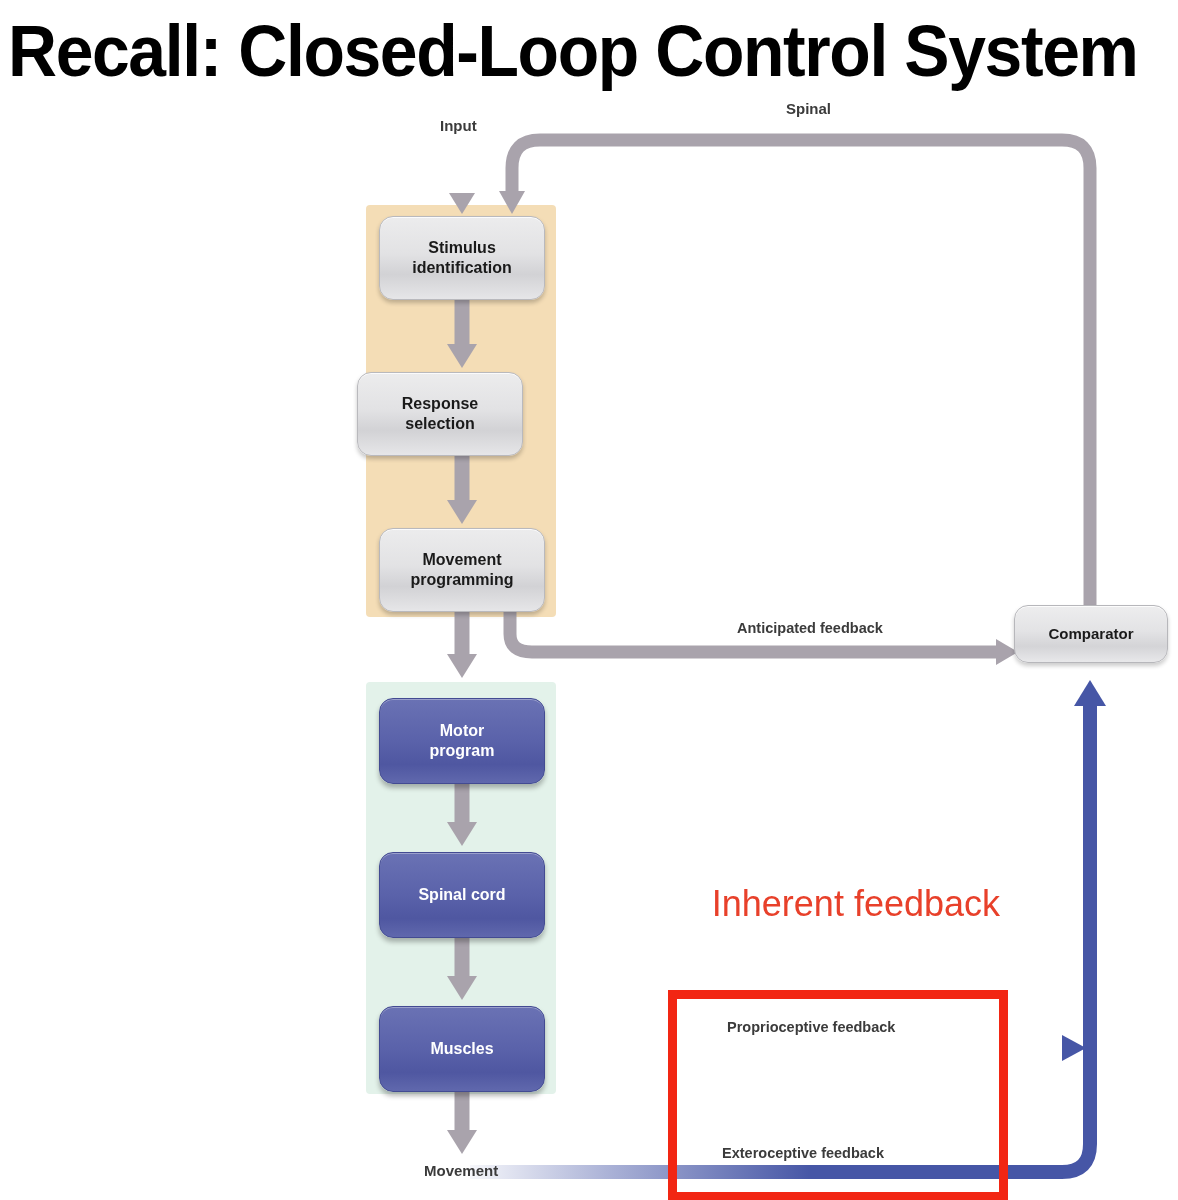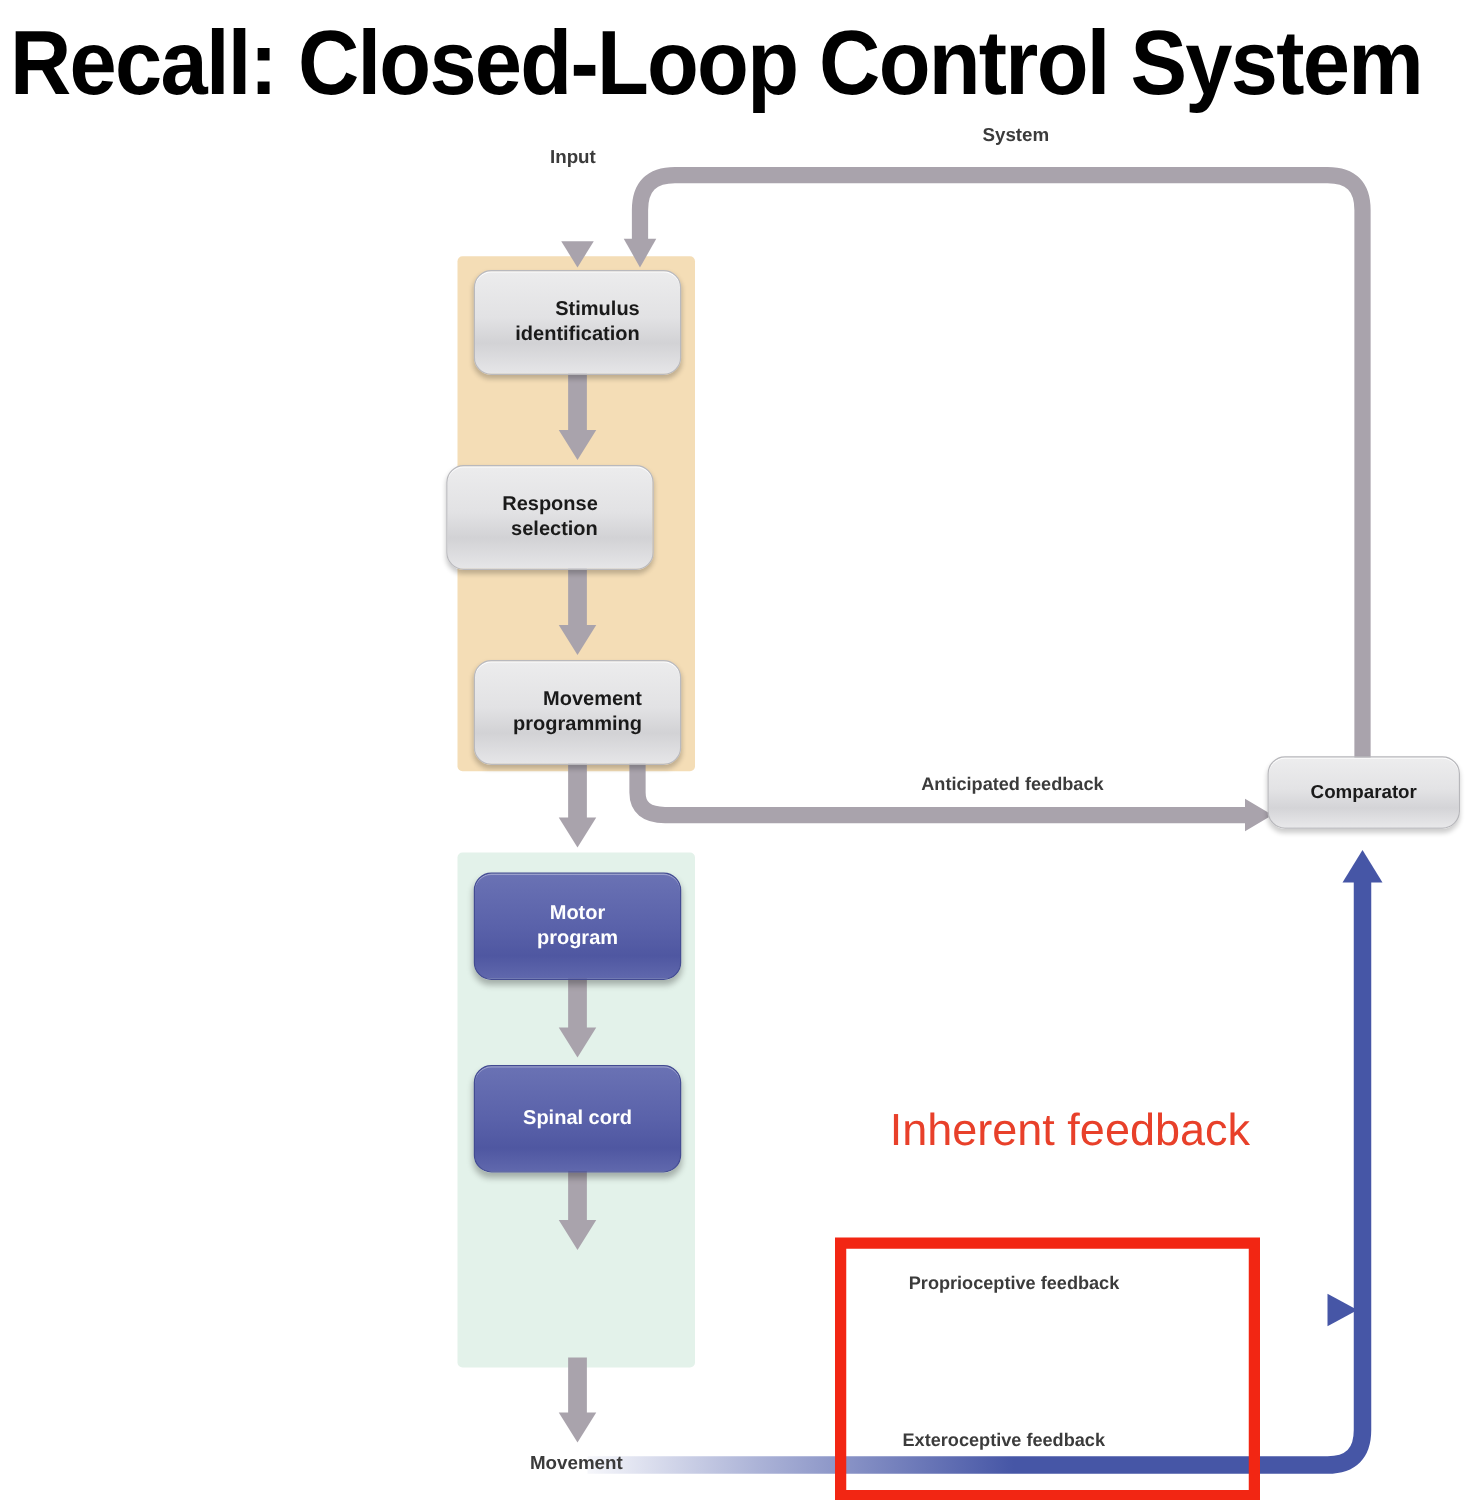--- a/index.html
+++ b/index.html
@@ -21,21 +21,20 @@
 
   .node{
     position:absolute;border-radius:14px;
     display:flex;align-items:center;justify-content:center;text-align:center;
     font-size:16px;font-weight:700;line-height:20px;
   }
   .node-grey{
     background:linear-gradient(180deg,#ececed 0%,#e2e2e4 45%,#d2d2d5 70%,#e6e6e8 100%);
     border:1px solid #b9b9bd;color:#1a1a1a;
     box-shadow:0 3px 4px rgba(0,0,0,0.22), inset 0 1px 0 #fbfbfc;
-    text-align:right;
   }
   .node-blue{
     background:linear-gradient(180deg,#6a72b4 0%,#5a62aa 50%,#4f57a1 78%,#6068ad 100%);
     border:1px solid #434b92;color:#ffffff;
     box-shadow:0 4px 5px rgba(0,0,0,0.28), inset 0 1px 0 rgba(255,255,255,0.33);
   }
   .node-comparator{
     background:linear-gradient(180deg,#ededee 0%,#e3e3e5 45%,#d4d4d7 72%,#e8e8ea 100%);
     border:1px solid #b7b7bb;color:#1a1a1a;
     font-size:15px;font-weight:600;
@@ -165,28 +164,31 @@
     <div>
       <div>Motor</div>
       <div>program</div>
     </div>
   </div>
 
   <div class="node node-blue" style="left:379px;top:852px;width:164px;height:84px;">
     <div>Spinal cord</div>
   </div>
 
+  <div class="node node-blue" style="left:379px;top:1006px;width:164px;height:84px;">
+    <div>Muscles</div>
+  </div>
 
   <div class="node node-comparator" style="left:1014px;top:605px;width:152px;height:56px;">
     <div>Comparator</div>
   </div>
 
   <div class="lbl" style="left:440px;top:117px;">Input</div>
 
-  <div class="lbl" style="left:786px;top:100px;">System</div>
+  <div class="lbl" style="left:786px;top:100px;">Spinal</div>
 
   <div class="lbl lbl-sm" style="left:737px;top:620px;">Anticipated feedback</div>
 
   <div class="lbl lbl-sm" style="left:727px;top:1019px;">Proprioceptive feedback</div>
 
   <div class="lbl lbl-sm" style="left:722px;top:1145px;">Exteroceptive feedback</div>
 
   <div class="lbl" style="left:424px;top:1162px;">Movement</div>
 
   <div id="annotation" style="left:660px;top:882px;width:340px;">

